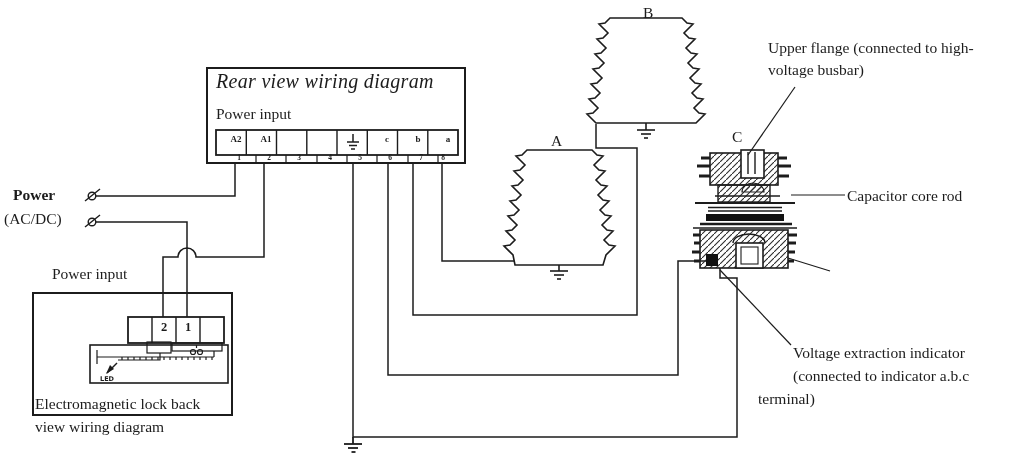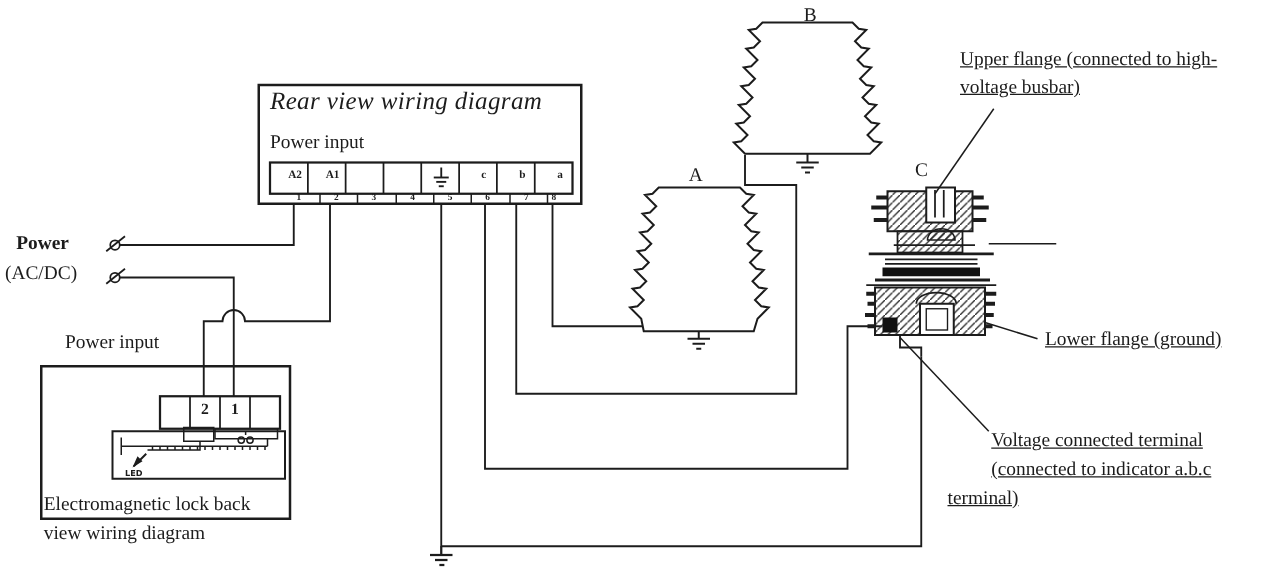--- a/index.html
+++ b/index.html
@@ -4,21 +4,21 @@
 <style>
   html,body{margin:0;padding:0;background:#ffffff;}
   .stage{
     position:relative;width:1024px;height:468px;background:#ffffff;overflow:hidden;
     font-family:"Liberation Serif",serif;color:#1c1c1c;
   }
   .stage svg{position:absolute;left:0;top:0;}
   .label{position:absolute;white-space:nowrap;color:#1c1c1c;line-height:1.1;}
   .t-title{font-size:20px;letter-spacing:.3px;font-style:italic;}
   .t-section{font-size:15.5px;text-align:center;}
-  .t-anno{font-size:15.5px;text-decoration:underline;}
+  .t-anno{font-size:15.5px;}
   .t-cell{font-size:9px;font-weight:bold;width:36px;text-align:center;}
   .t-num{font-size:7.5px;font-weight:bold;width:16px;text-align:center;}
   .t-lockcell{font-size:12.5px;font-weight:bold;width:20px;text-align:center;}
   .t-comp{font-size:15.5px;}
 </style>
 </head>
 <body>
 
 <div class="stage">
 
@@ -196,18 +196,18 @@
   <div class="label t-lockcell" style="left:178px;top:321px;">1</div>
   <div class="label t-section" style="left:35px;top:395px;font-family:Liberation Serif, serif;">Electromagnetic lock back</div>
   <div class="label t-section" style="left:35px;top:418px;">view wiring diagram</div>
 
   <div class="label t-comp" style="left:551px;top:132px;">A</div>
   <div class="label t-comp" style="left:643px;top:4px;">B</div>
   <div class="label t-comp" style="left:732px;top:128px;">C</div>
 
   <div class="label t-anno" style="left:768px;top:39px;">Upper flange (connected to high-</div>
   <div class="label t-anno" style="left:768px;top:61px;">voltage busbar)</div>
-  <div class="label t-anno" style="left:836px;top:263px;">Lower flange (ground)</div>
-  <div class="label t-anno" style="left:793px;top:344px;">Voltage connected terminal</div>
+  <div class="label t-anno" style="left:847px;top:187px;">Capacitor core rod</div>
+  <div class="label t-anno" style="left:793px;top:344px;">Voltage extraction indicator</div>
   <div class="label t-anno" style="left:793px;top:367px;">(connected to indicator a.b.c</div>
   <div class="label t-anno" style="left:758px;top:390px;">terminal)</div>
 
 </div>
 
 </body></html>

